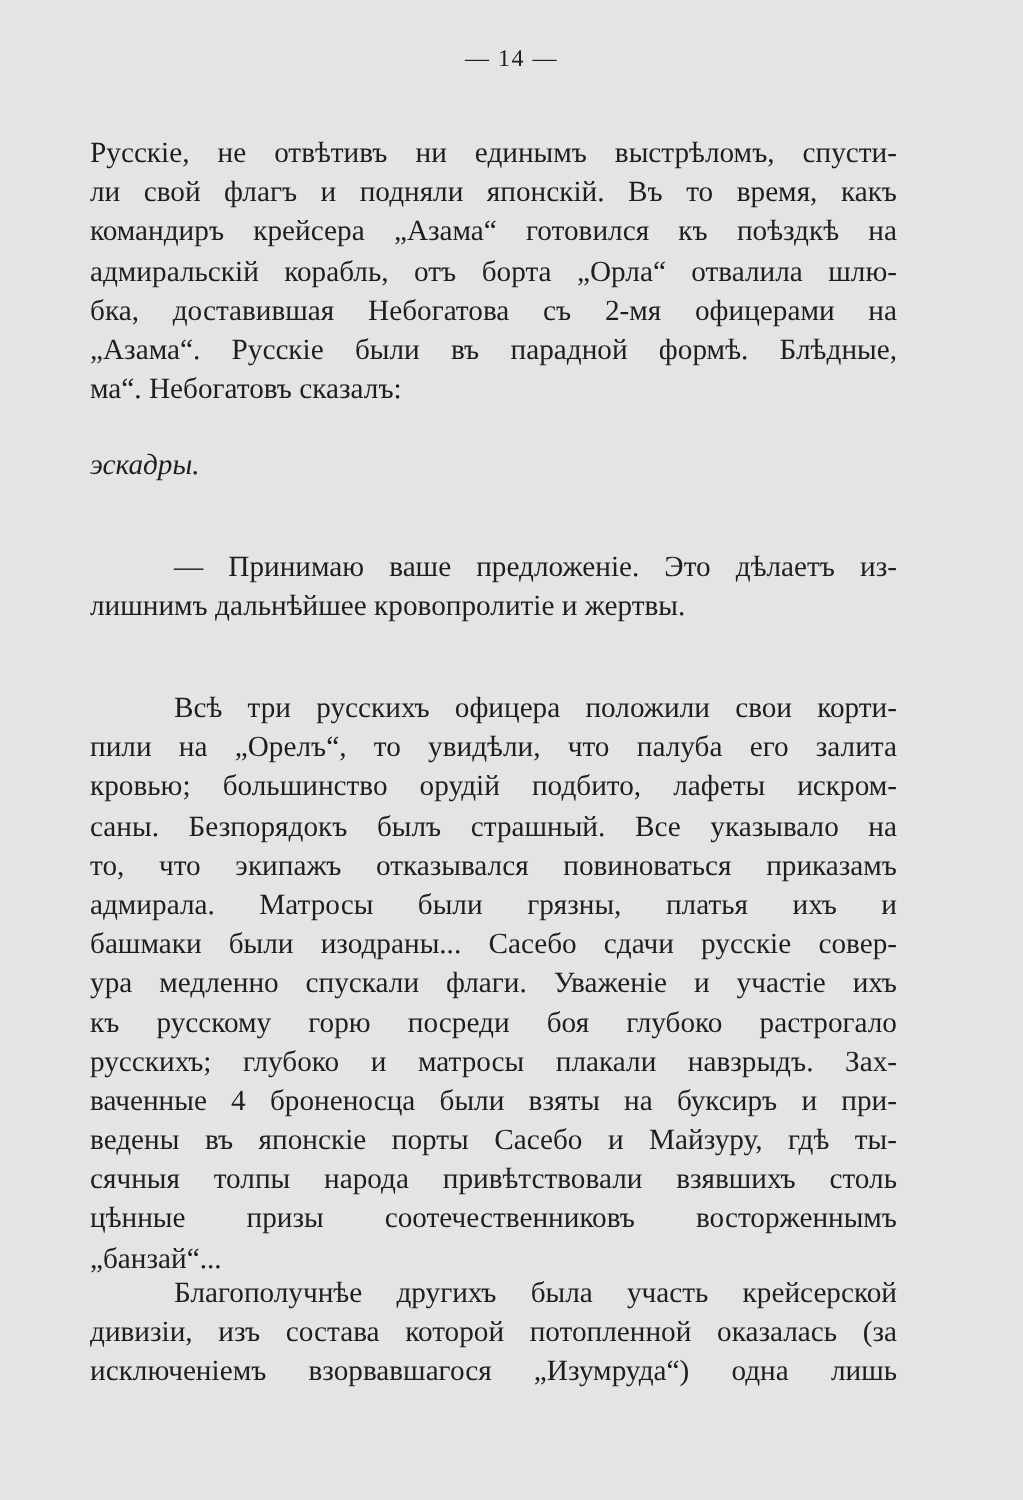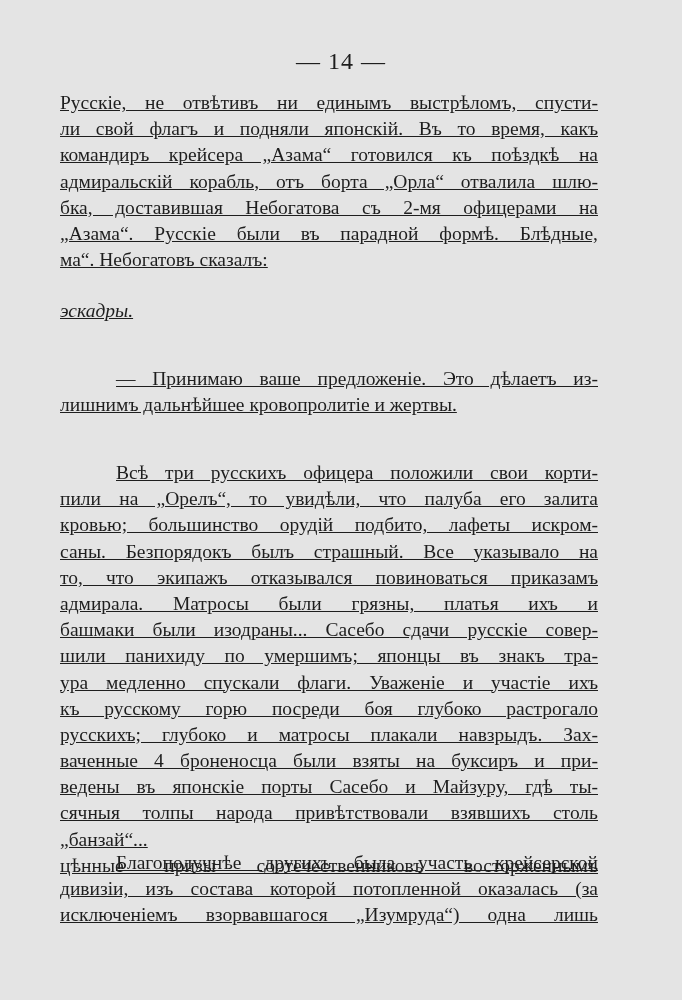--- a/index.html
+++ b/index.html
@@ -17,42 +17,41 @@
     }
     .page {
       position: absolute;
       left: 0; top: 0;
       width: 682px;
       height: 1000px;
       background: #e4e4e4;
     }
     .page-number {
       position: absolute;
-      top: 48px;
+      top: 31px;
       left: 0;
       width: 682px;
       text-align: center;
-      font-size: 24px;
+      font-size: 16px;
       letter-spacing: 1px;
     }
     .text-block {
       position: absolute;
       left: 60px;
       width: 538px;
       font-size: 19.5px;
       line-height: 26.2px;
       text-align: justify;
     }
     .line {
       display: block;
       white-space: nowrap;
       text-align-last: justify;
       text-align: justify;
       height: 26.2px;
-      text-decoration: underline;
     }
     .line.last {
       text-align-last: left;
     }
     .line.indent {
       padding-left: 56px;
     }
     .italic {
       font-style: italic;
     }
@@ -83,29 +82,28 @@
   </div>
 
   <div class="text-block" style="top:460px">
     <span class="line indent">Всѣ три русскихъ офицера положили свои корти-</span>
     <span class="line">пили на „Орелъ“, то увидѣли, что палуба его залита</span>
     <span class="line">кровью; большинство орудій подбито, лафеты искром-</span>
     <span class="line">саны. Безпорядокъ былъ страшный. Все указывало на</span>
     <span class="line">то, что экипажъ отказывался повиноваться приказамъ</span>
     <span class="line">адмирала. Матросы были грязны, платья ихъ и</span>
     <span class="line">башмаки были изодраны... Сасебо сдачи русскіе совер-</span>
-    <span class="line">шили панихиду по умершимъ; японцы въ знакъ тра-</span>
     <span class="line">ура медленно спускали флаги. Уваженіе и участіе ихъ</span>
     <span class="line">къ русскому горю посреди боя глубоко растрогало</span>
     <span class="line">русскихъ; глубоко и матросы плакали навзрыдъ. Зах-</span>
     <span class="line">ваченные 4 броненосца были взяты на буксиръ и при-</span>
     <span class="line">ведены въ японскіе порты Сасебо и Майзуру, гдѣ ты-</span>
     <span class="line">сячныя толпы народа привѣтствовали взявшихъ столь</span>
+    <span class="line">цѣнные призы соотечественниковъ восторженнымъ</span>
     <span class="line last">„банзай“...</span>
-    <span class="line">цѣнные призы соотечественниковъ восторженнымъ</span>
   </div>
 
   <div class="text-block" style="top:850px">
     <span class="line indent">Благополучнѣе другихъ была участь крейсерской</span>
     <span class="line">дивизіи, изъ состава которой потопленной оказалась (за</span>
     <span class="line">исключеніемъ взорвавшагося „Изумруда“) одна лишь</span>
   </div>
 </div>
 
 </body></html>

